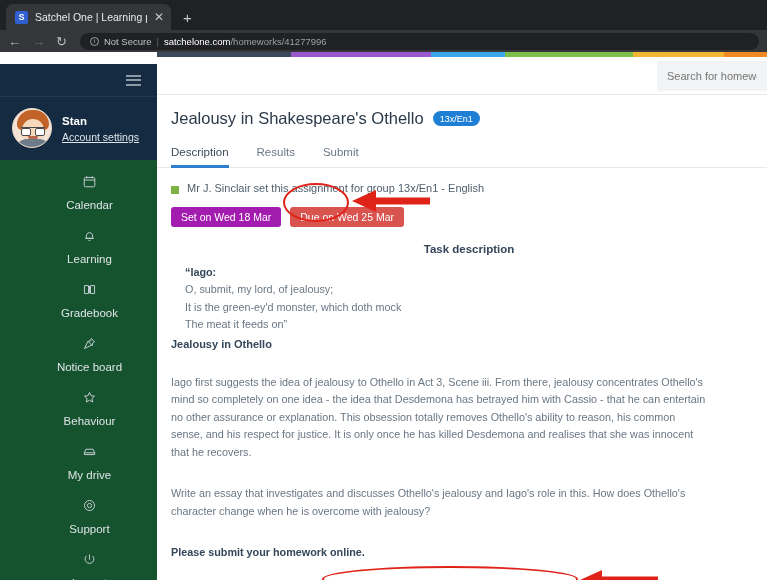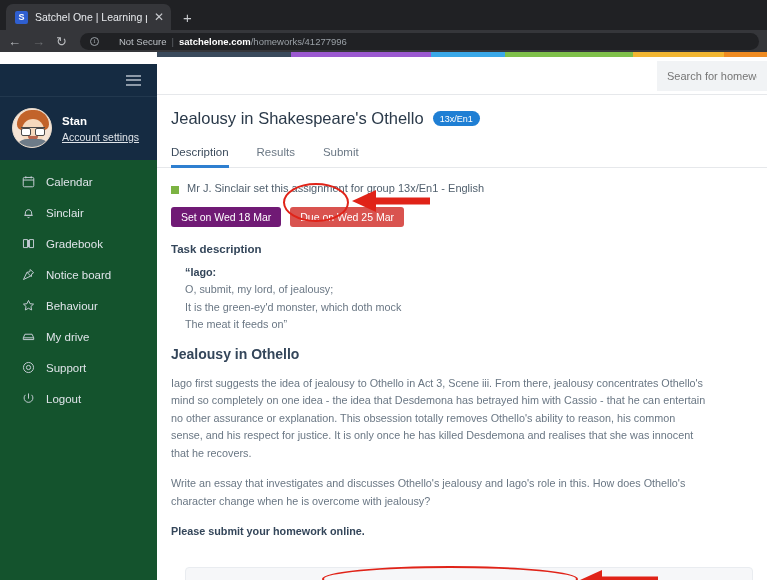--- a/index.html
+++ b/index.html
@@ -80,24 +80,24 @@
     margin-left: 2px;
   }
   .info-circle {
     width: 9px; height: 9px; border-radius: 50%;
     border: 1px solid #9aa0a6;
     color: #9aa0a6; font-size: 7px;
     display: flex; align-items: center; justify-content: center;
     font-family: "Liberation Serif", serif;
     flex: 0 0 auto;
   }
-  .notsecure { color: #bdc1c6; font-size: 9.5px; white-space: nowrap; margin-left: 15px; }
+  .notsecure { color: #bdc1c6; font-size: 9.5px; white-space: nowrap; }
   .url-div { color: #5f6368; font-size: 9.5px; }
   .url { font-size: 9.5px; white-space: nowrap; }
-  .url b { color: #ffffff; font-weight: bold; margin-top: 8px; }
+  .url b { color: #ffffff; font-weight: normal; margin-top: 8px; }
   .url span { color: #9aa0a6; }
 
   
   .page { position: relative; width: 767px; height: 528px; background: #fff; }
 
   
   .rainbow {
     position: absolute; left: 157px; top: 0; right: 0; height: 5px;
     background: linear-gradient(to right,
       #3a4a5c 0%, #3a4a5c 22%,
@@ -167,20 +167,21 @@
     padding: 8px 0;
     border-radius: 3px;
     cursor: pointer;
   }
   .sb-nav { padding-top: 6px; }
   .nav-item {
     display: flex; align-items: center; gap: 11px;
     padding: 9px 0 9px 22px;
     color: #dfe4e9; font-size: 11.5px;
     cursor: pointer;
+    flex-direction: column;
   }
   .nav-item svg { flex: 0 0 auto; display: block; }
 
   
   .main { position: absolute; left: 157px; top: 5px; right: 0; bottom: 0; background: #fff; }
   .topbar {
     height: 38px; border-bottom: 1px solid #e6e8eb;
     display: flex; align-items: center; justify-content: flex-end;
     padding-right: 0;
   }
@@ -221,28 +222,28 @@
   .tab-item.active:after {
     content: ''; position: absolute; left: 0; right: 14px; bottom: -1px;
     height: 3px; background: #2e7fd0;
   }
 
   .content { padding: 14px 0 0 14px; }
   .setby { display: flex; align-items: flex-end; gap: 8px; font-size: 11px; color: #51606e; }
   .sq { width: 8px; height: 8px; background: #7cb342; display: inline-block; }
   .pills { display: flex; gap: 9px; margin-top: 13px; }
   .pill { font-size: 10.5px; color: #fff; padding: 4px 10px; border-radius: 3px; }
-  .pill.green { background: #701a75; }
+  .pill.green { background: #a21caf; }
   .pill.red { background: #d9534f; }
 
-  .h-task { font-size: 11.5px; font-weight: bold; color: #34465a; margin-top: 16px; }
+  .h-task { font-size: 11.5px; font-weight: bold; color: #34465a; margin-top: 16px; text-align: center; }
   .quote { margin: 9px 0 0 14px; font-size: 10.8px; color: #6a7784; line-height: 1.62; }
   .quote b { color: #34465a; }
-  .h-sub { font-size: 14px; font-weight: bold; color: #34465a; margin-top: 12px; }
-  .para { font-size: 10.8px; color: #6a7784; line-height: 1.62; margin-top: 13px; max-width: 535px; }
+  .h-sub { font-size: 11px; font-weight: bold; color: #34465a; margin-top: 4px; }
+  .para { font-size: 10.8px; color: #6a7784; line-height: 1.62; margin-top: 24px; max-width: 535px; }
   .para.bold { font-weight: bold; color: #34465a; }
 
   .otherbox {
     margin: 26px 14px 0 14px;
     background: #f6f7f9;
     border: 1px solid #e9ecf0;
     border-radius: 4px;
     padding: 13px 16px 15px 16px;
   }
   .ob-title { font-size: 11.2px; font-weight: bold; color: #34465a; }
@@ -316,21 +317,21 @@
             </span>
           <span>Calendar</span>
         </div>
         <div class="nav-item">
           <span>
               <svg width="13" height="13" viewBox="0 0 16 16" fill="none" stroke="#c6ced6" stroke-width="1.2">
                 <path d="M4 11.5c0-4 .5-7 4-7s4 3 4 7H4z"></path>
                 <path d="M2.8 11.5h10.4M6.7 13.4a1.4 1.4 0 0 0 2.6 0"></path>
               </svg>
             </span>
-          <span>Sinclair</span>
+          <span>Learning</span>
         </div>
         <div class="nav-item">
           <span>
               <svg width="13" height="13" viewBox="0 0 16 16" fill="none" stroke="#c6ced6" stroke-width="1.2">
                 <path d="M1.8 3.2h5V13h-5zM9.2 3.2h5V13h-5zM8 3.6v9"></path>
               </svg>
             </span>
           <span>Gradebook</span>
         </div>
         <div class="nav-item">

